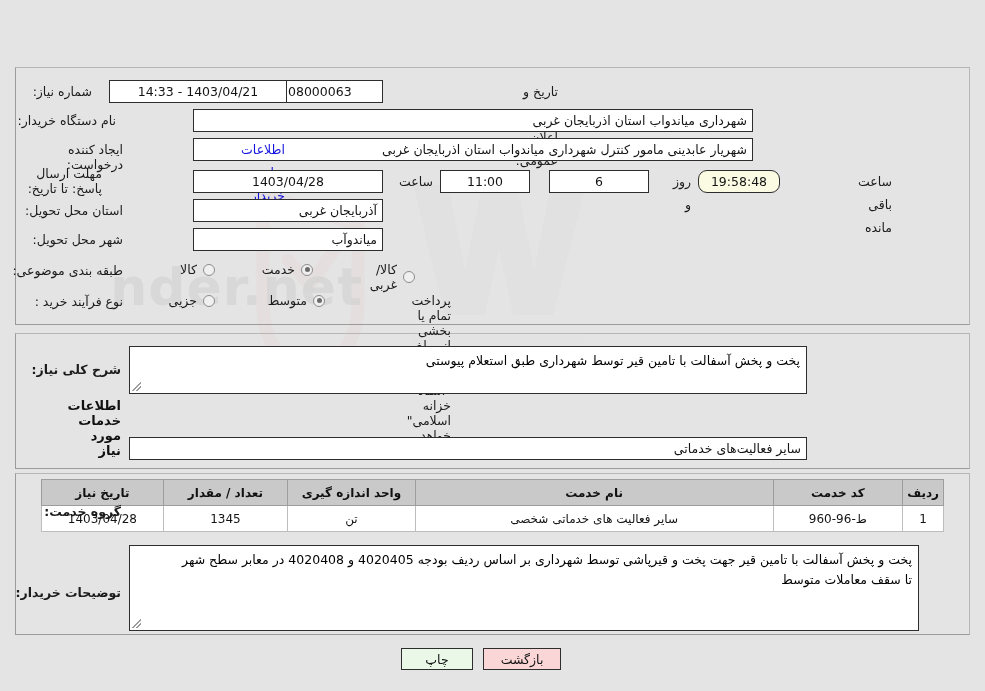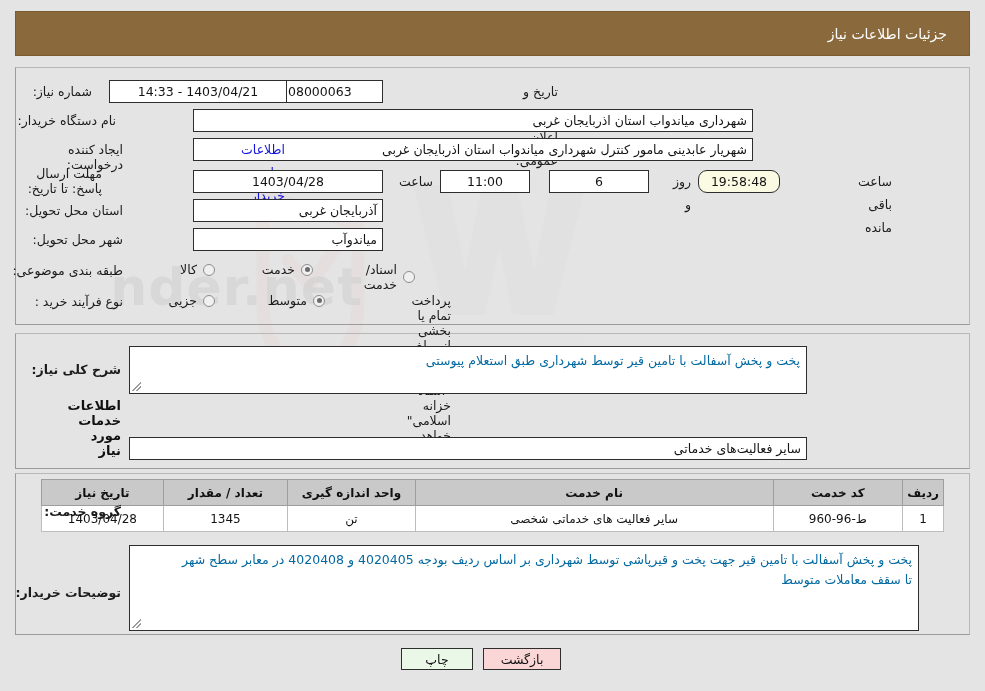--- a/index.html
+++ b/index.html
@@ -132,21 +132,21 @@
     flex: 0 0 auto;
   }
   .check-lbl { font-size: 12.5px; color: #1b1b1b; }
 
   
   .textarea {
     position: absolute;
     background: #ffffff;
     border: 1px solid #2d2d2d;
     font-size: 12.5px;
-    color: #0369a1;
+    color: #000000;
     line-height: 19px;
     padding: 4px 6px;
     text-align: right;
     overflow: hidden;
   }
   .textarea::after {
     content: "";
     position: absolute;
     left: 2px; bottom: 2px;
     width: 9px; height: 9px;
@@ -214,23 +214,20 @@
       <g opacity="0.45">
         <path d="M150 40 L245 70 L245 150 Q245 200 197 222 Q150 200 150 150 Z" fill="none" stroke="#e8b9b9" stroke-width="13"></path>
         <path d="M175 105 L197 130 L230 82" fill="none" stroke="#e8b9b9" stroke-width="13" stroke-linecap="round" stroke-linejoin="round"></path>
         <path d="M300 30 L335 30 L352 115 L369 30 L404 30 L421 115 L438 30 L473 30 L440 160 L400 160 L386 95 L372 160 L332 160 Z" fill="#cfcfcf"></path>
         <path d="M300 180 L470 180 L470 212 L300 212 Z" fill="#cfcfcf" opacity="0.5"></path>
       </g>
       <text class="wm-text" x="250" y="150">AriaTender.net</text>
     </svg>
   </div>
 
-  <div class="header-banner">
-    <span class="title">جزئیات اطلاعات نیاز</span>
-  </div>
 
   <div class="box" id="box-top"></div>
   <div class="box" id="box-mid"></div>
   <div class="box" id="box-bot"></div>
 
   <div class="layer">
 
     <div class="lbl" style="right:893px; top:84px; width:80px;">شماره نیاز:</div>
     <div class="field center" style="right:602px; top:80px; width:190px;">1103050108000063</div>
 
@@ -266,21 +263,21 @@
       <span class="radio-lbl">کالا</span>
     </div>
 
     <div class="radio-wrap" style="right:672px; top:262px;">
       <span class="radio on"></span>
       <span class="radio-lbl">خدمت</span>
     </div>
 
     <div class="radio-wrap" style="right:570px; top:262px;">
       <span class="radio"></span>
-      <span class="radio-lbl">اسناد/خدمت</span>
+      <span class="radio-lbl">کالا/غربی</span>
     </div>
 
     <div class="lbl" style="right:862px; top:294px; width:112px;">نوع فرآیند خرید :</div>
 
     <div class="radio-wrap" style="right:770px; top:293px;">
       <span class="radio"></span>
       <span class="radio-lbl">جزیی</span>
     </div>
 
     <div class="radio-wrap" style="right:660px; top:293px;">

